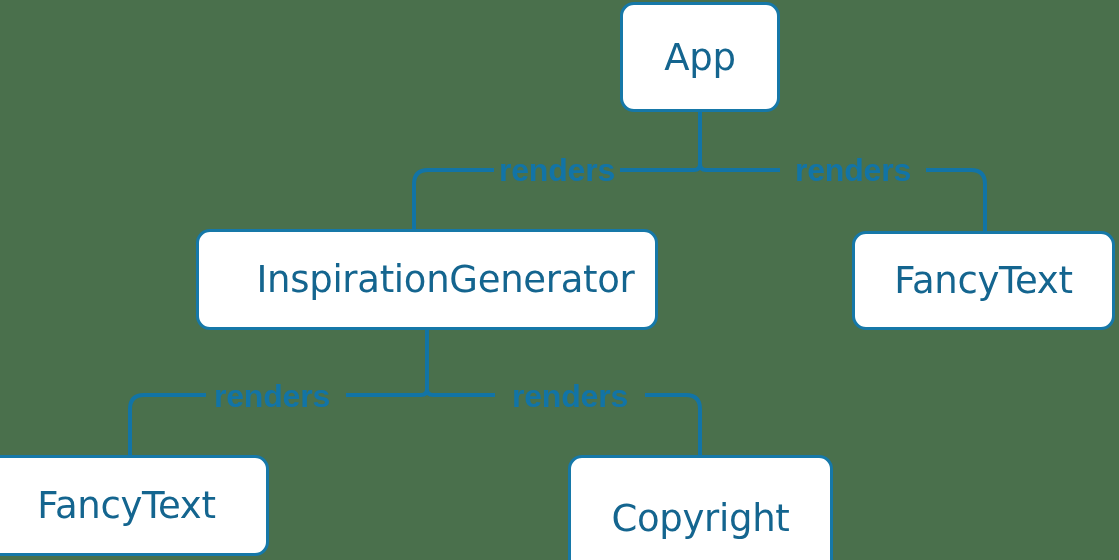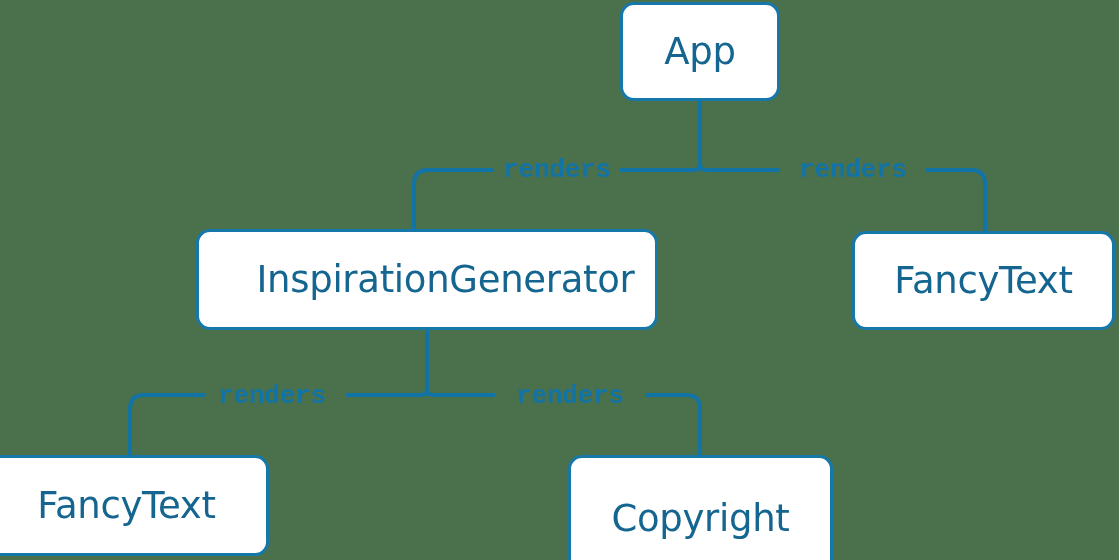--- a/index.html
+++ b/index.html
@@ -43,30 +43,30 @@
     white-space: nowrap;
     z-index: 2;
   }
   .node-label {
     display: block;
     line-height: 1;
   }
   .edge-label {
     position: absolute;
     color: #1274a6;
-    font-family: Liberation Mono, monospace;
-    font-size: 26px;
+    font-family: Liberation Sans, sans-serif;
+    font-size: 32px;
     font-weight: 600;
     letter-spacing: -0.2px;
     white-space: nowrap;
     z-index: 3;
     transform: translate(-50%, -50%);
   }
   
-  #node-app        { left: 620px; top: 2px;   width: 160px; height: 99px; }
+  #node-app        { left: 620px; top: 2px;   width: 160px; height: 110px; }
   #node-inspgen    { left: 196px; top: 229px; width: 462px; height: 101px; padding-left: 37px; }
   #node-fancy-right{ left: 852px; top: 231px; width: 263px; height: 99px; }
   #node-fancy-left { left: -16px; top: 455px; width: 285px; height: 101px; }
   #node-copyright  { left: 568px; top: 455px; width: 265px; height: 127px; }
 
   
   #edge-label-app-inspgen { left: 557px; top: 170px; }
   #edge-label-app-fancy   { left: 853px; top: 170px; }
   #edge-label-ig-fancy    { left: 272px; top: 396px; }
   #edge-label-ig-copy     { left: 570px; top: 396px; }

